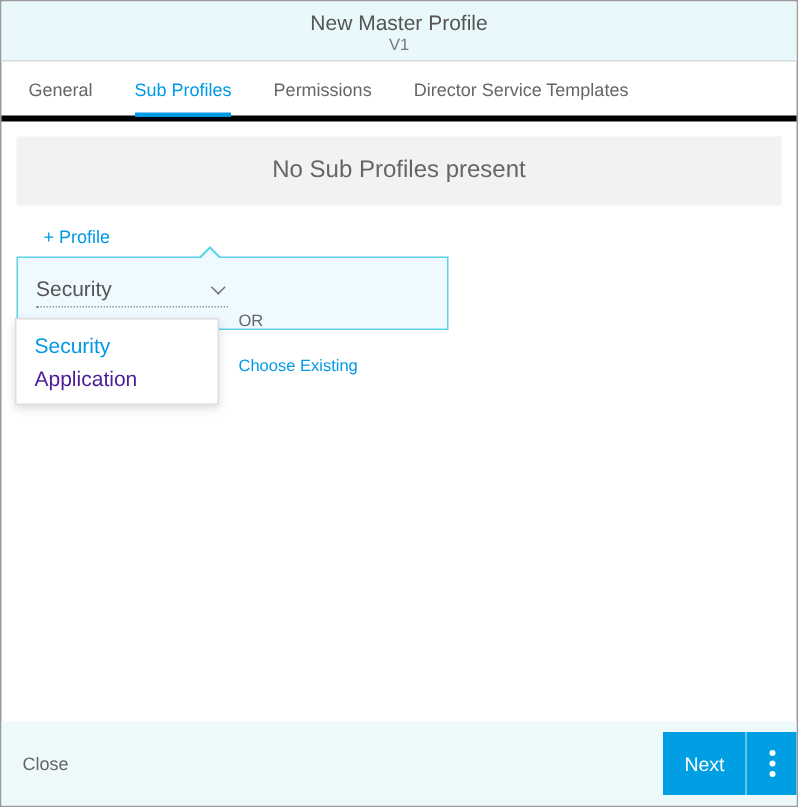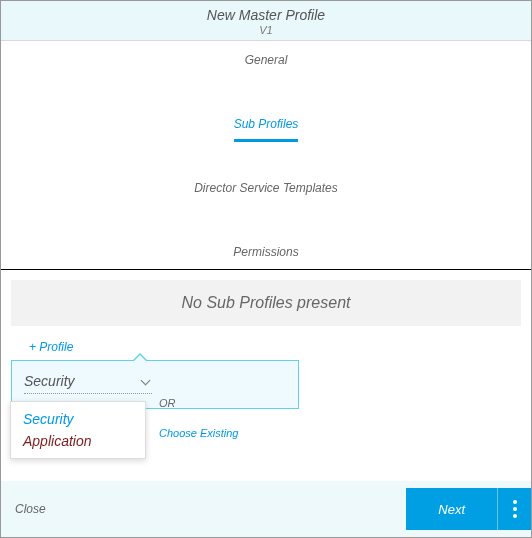--- a/index.html
+++ b/index.html
@@ -1,15 +1,15 @@
 <!DOCTYPE html>
 <html><head>
 <meta charset="utf-8">
 <style>
-  * { box-sizing: border-box; margin: 0; padding: 0; font-style: italic; }
+  * { box-sizing: border-box; margin: 0; padding: 0; }
   body {
     font-family: -apple-system, BlinkMacSystemFont, "Segoe UI", Arial, sans-serif;
     background: #fff;
     width: 532px;
     height: 538px;
     position: relative;
     color: #555;
   }
   .frame {
     border: 1px solid #999;
@@ -25,24 +25,23 @@
     text-align: center;
     padding: 6px 0 4px 0;
     border-bottom: 1px solid #d9d9d9;
   }
   .header-title { font-size: 14px; color: #555; font-weight:400;}
   .header-sub { font-size: 11px; color: #777; margin-top:1px;}
   .tabs {
     display: flex;
     gap: 28px;
     padding: 0 18px;
-    border-bottom: 1px solid #000000;
+    border-bottom: 4px solid #000000;
     min-height: 38px;
     align-items: center;
-    flex-direction: column;
   }
   .tab {
     font-size: 12px;
     color: #666;
     padding: 12px 0 10px 0;
     cursor: pointer;
     position: relative;
   }
   .tab.active {
     color: #0099e6;
@@ -147,42 +146,42 @@
     box-shadow:0 2px 6px rgba(0,0,0,0.15);
     padding:6px 0;
     z-index:5;
   }
   .dropdown-item{
     padding:3px 12px;
     font-size:14px;
     cursor:pointer;
   }
   .dropdown-item.sel{ color:#0099e6; }
-  .dropdown-item.alt{ color:#7f1d1d; }
+  .dropdown-item.alt{ color:#4c1d95; }
   .footer{
     background:#eef9fc;
     display:flex;
     align-items:center;
     height:56px;
     padding-left:14px;
   }
   .close-btn{
     font-size:12px;
     color:#666;
     cursor:pointer;
   }
   .spacer{flex:1;}
   .next-btn{
     background:#009fe3;
     color:#fff;
     font-size:13px;
     height:42px;
     display:flex;
     align-items:center;
-    padding:0 32px;
+    padding:0 14px;
     cursor:pointer;
   }
   .menu-btn{
     background:#009fe3;
     height:42px; width:34px;
     border-left:1px solid rgba(255,255,255,0.4);
     display:flex;
     flex-direction:column;
     align-items:center;
     justify-content:center;
@@ -198,22 +197,22 @@
 
 <div class="frame">
   <div class="header">
     <div class="header-title">New Master Profile</div>
     <div class="header-sub">V1</div>
   </div>
 
   <div class="tabs">
     <div class="tab">General</div>
     <div class="tab active">Sub Profiles</div>
+    <div class="tab">Permissions</div>
     <div class="tab">Director Service Templates</div>
-    <div class="tab">Permissions</div>
   </div>
 
   <div class="content">
     <div class="no-data">No Sub Profiles present</div>
 
     <span class="add-profile">+ Profile</span>
 
     <div class="card">
       <div class="select-box">
         <span>Security</span>

